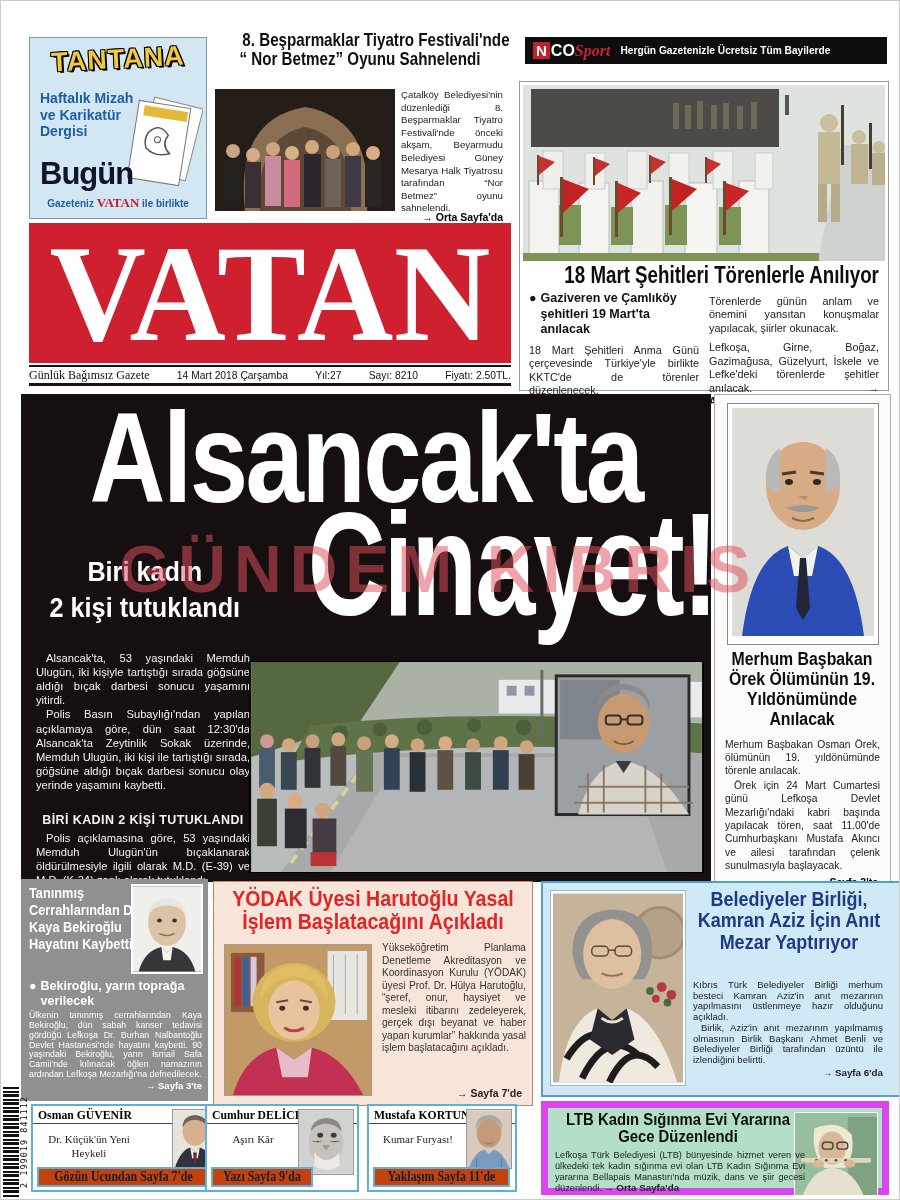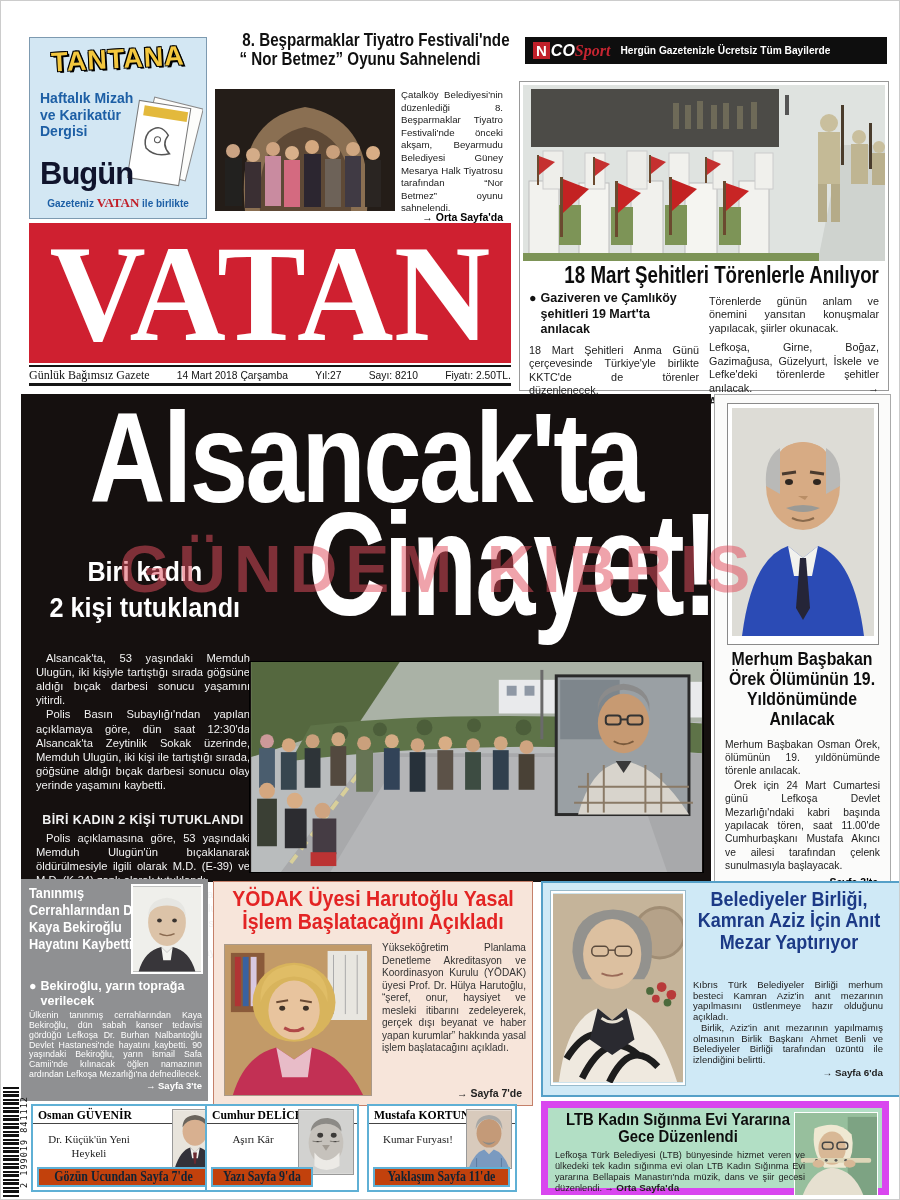--- a/index.html
+++ b/index.html
@@ -19,21 +19,21 @@
 
 #theater{position:absolute;left:212px;top:30px;width:292px;height:194px}
 .th-head{text-align:center;color:#101010;line-height:1.02}
 .th-head .cond{transform:scaleX(.82);font-size:18.5px;font-weight:bold}
 .th-photo{position:absolute;left:2px;top:58px}
 .th-body{position:absolute;left:188px;top:58px;width:102px;font-size:9.7px;line-height:1.3;color:#222;text-align:justify}
 .th-more{position:absolute;right:2px;top:180px;font-size:10.5px}
 
 #ncosport{position:absolute;left:524px;top:36px;width:362px;height:27px;background:#0e0e0e;display:flex;align-items:center;padding:0 8px}
 .nc-n{background:#c1202a;color:#fff;font-weight:bold;font-size:15px;padding:0 3px;margin-right:1px}
-.nc-co{color:#fff;font-weight:bold;font-style:italic;font-size:16px}
+.nc-co{color:#fff;font-weight:bold;font-size:16px}
 .nc-sport{color:#c52531;font-weight:bold;font-style:italic;font-size:16px;font-family:"Liberation Serif",serif}
 .nc-tag{color:#fff;font-weight:bold;font-size:10.2px;margin-left:10px;white-space:nowrap}
 
 #martyrs{position:absolute;left:518px;top:80px;width:370px;height:310px;border:1px solid #999;background:#fff}
 .ma-photo{display:block;margin:3px auto 0}
 .ma-head{text-align:center;line-height:1;margin-top:2px}
 .ma-head .cond{transform:scaleX(.78);font-size:24px;font-weight:bold;color:#0d0d0d}
 .ma-cols{display:flex;gap:10px;padding:4px 9px 0}
 .ma-col{width:50%}
 .ma-bullet{font-size:12.5px;font-weight:bold;color:#111;line-height:1.25;display:flex;gap:4px}

